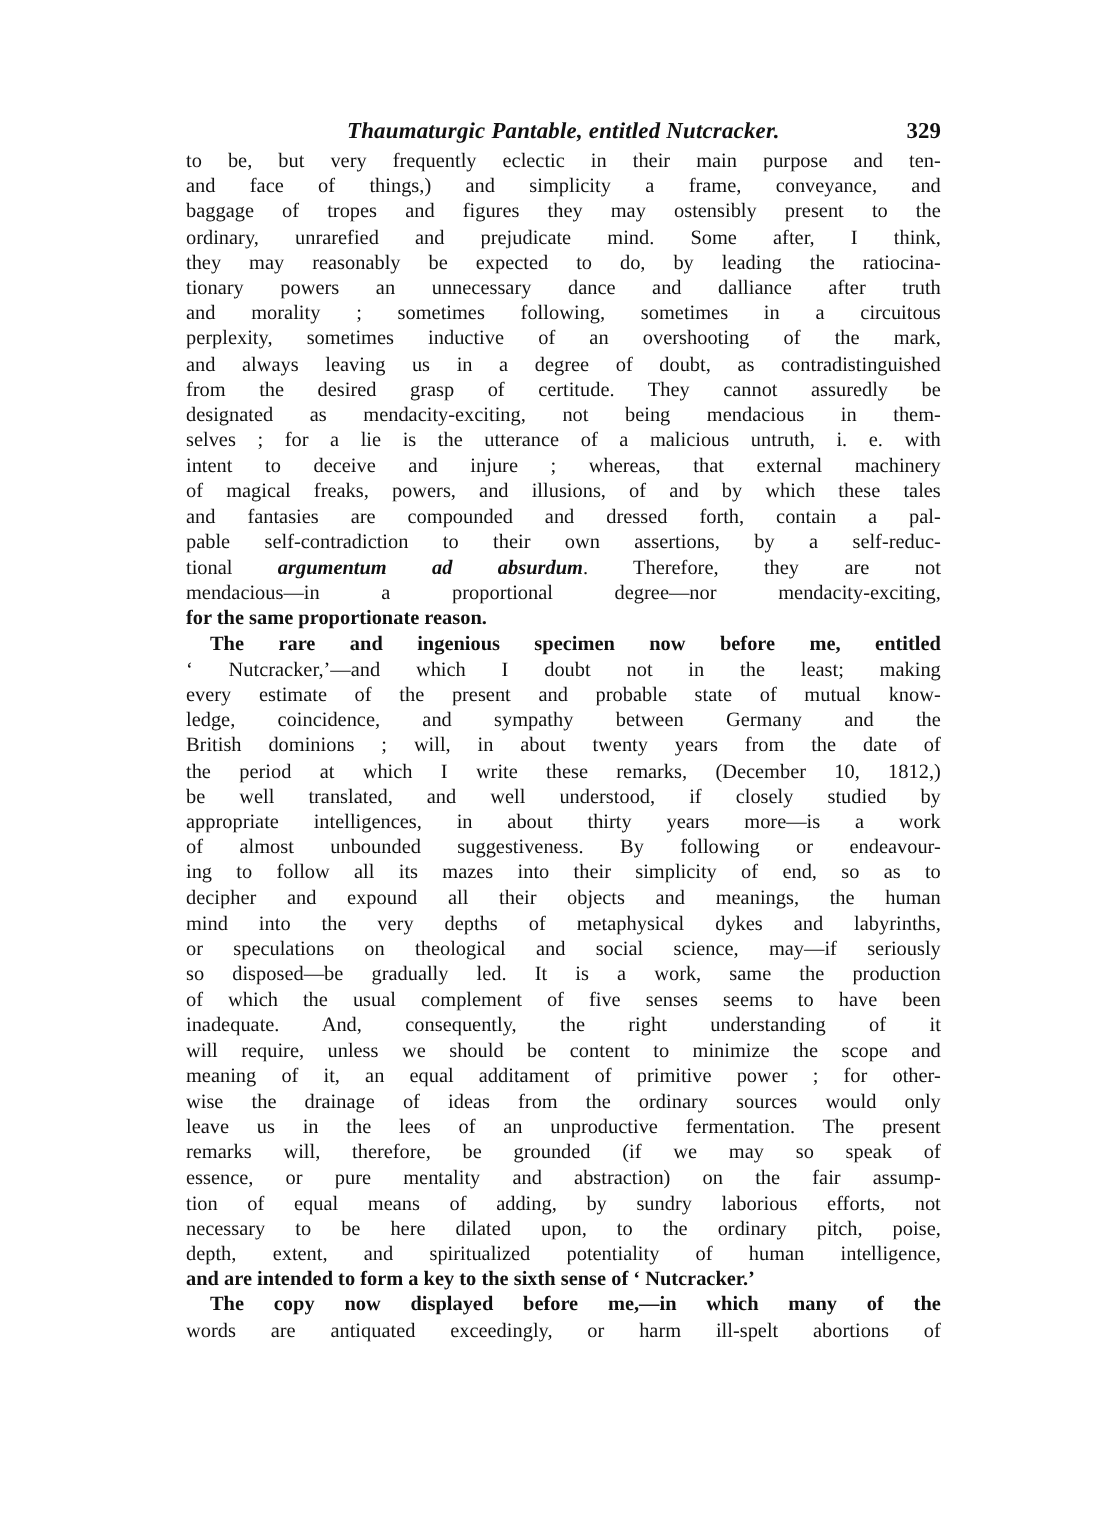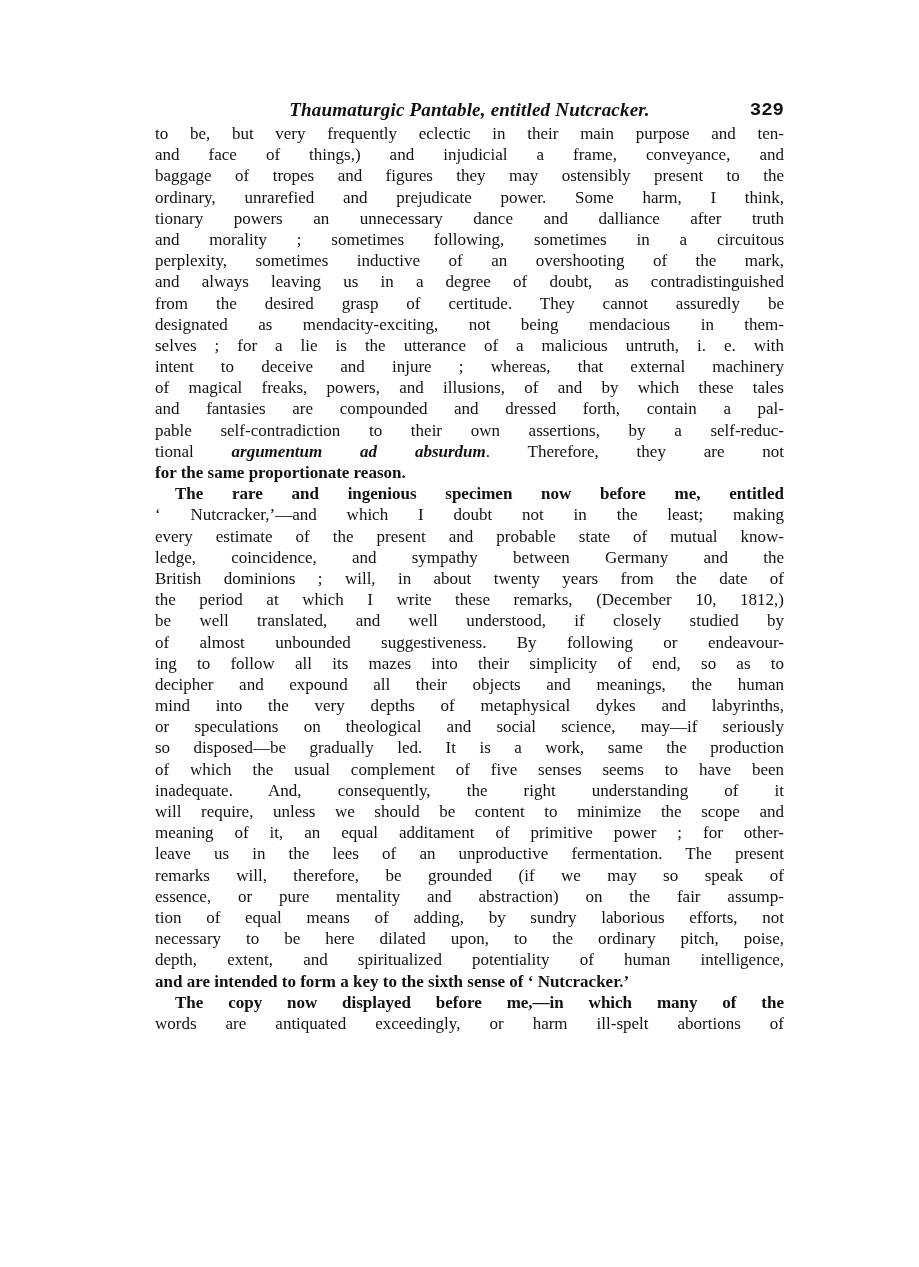--- a/index.html
+++ b/index.html
@@ -35,21 +35,20 @@
       font-style: italic;
       font-weight: bold;
       letter-spacing: 0.2px;
     }
     .page-number {
       position: absolute;
       right: 0;
       top: 0;
       font-weight: bold;
       font-size: 19px;
-      font-family: Liberation Mono, monospace;
     }
     .body-text {
       margin-top: 1px;
       font-size: 17px;
       line-height: 21.2px;
     }
     .line {
       display: block;
       white-space: nowrap;
       text-align: justify;
@@ -71,55 +70,59 @@
 <body>
 
 <div class="page">
   <div class="running-head">
     <span class="running-title">Thaumaturgic Pantable, entitled Nutcracker.</span>
     <span class="page-number">329</span>
   </div>
   <div class="body-text" id="body-text">
       <div>
         <span class="line">to be, but very frequently eclectic in their main purpose and ten-</span>
-        <span class="line">and face of things,) and injudicial a frame, conveyance, and</span>
+        <span class="line">and face of things,) and simplicity a frame, conveyance, and</span>
         <span class="line">baggage of tropes and figures they may ostensibly present to the</span>
-        <span class="line">ordinary, unrarefied and prejudicate power.   Some harm, I think,</span>
+        <span class="line">ordinary, unrarefied and prejudicate mind.   Some after, I think,</span>
+        <span class="line">they may reasonably be expected to do, by leading the ratiocina-</span>
         <span class="line">tionary powers an unnecessary dance and dalliance after truth</span>
         <span class="line">and morality ;  sometimes following,  sometimes in a circuitous</span>
         <span class="line">perplexity, sometimes inductive of an overshooting of the mark,</span>
         <span class="line">and always leaving us in a degree of doubt, as contradistinguished</span>
         <span class="line">from the desired grasp of certitude.   They cannot assuredly be</span>
         <span class="line">designated as mendacity-exciting, not being mendacious in them-</span>
         <span class="line">selves ;  for a lie is the utterance of a malicious untruth, i. e. with</span>
         <span class="line">intent to deceive and injure ; whereas, that external machinery</span>
         <span class="line">of magical freaks, powers, and illusions, of and by which these tales</span>
         <span class="line">and fantasies are compounded and dressed forth, contain a pal-</span>
         <span class="line">pable self-contradiction to their own assertions, by a self-reduc-</span>
         <span class="line">tional <span class="em">argumentum ad absurdum</span>.   Therefore, they are not</span>
+        <span class="line">mendacious—in a proportional degree—nor mendacity-exciting,</span>
         <span class="line last">for the same proportionate reason.</span>
       </div>
       <div>
         <span class="line indent">The rare  and ingenious specimen now before me, entitled</span>
         <span class="line">‘ Nutcracker,’—and which I doubt not in the least; making</span>
         <span class="line">every estimate of the present and probable state of mutual know-</span>
         <span class="line">ledge, coincidence, and sympathy between Germany and the</span>
         <span class="line">British dominions ; will, in about twenty years from the date of</span>
         <span class="line">the period at which I write these remarks, (December 10, 1812,)</span>
         <span class="line">be well translated, and well understood, if closely studied by</span>
+        <span class="line">appropriate intelligences, in about thirty years more—is a work</span>
         <span class="line">of almost unbounded suggestiveness.   By following or endeavour-</span>
         <span class="line">ing to follow all its mazes into their simplicity of end, so as to</span>
         <span class="line">decipher and expound all their objects and meanings, the human</span>
         <span class="line">mind into the very depths of metaphysical dykes and labyrinths,</span>
         <span class="line">or speculations on theological and social science, may—if seriously</span>
         <span class="line">so disposed—be gradually led.   It is a work, same the production</span>
         <span class="line">of which the usual complement of five senses seems to have been</span>
         <span class="line">inadequate.   And, consequently, the right understanding of it</span>
         <span class="line">will require, unless we should be content to minimize the scope and</span>
         <span class="line">meaning of it, an equal additament of primitive power ;  for other-</span>
+        <span class="line">wise the drainage of ideas from the ordinary sources would only</span>
         <span class="line">leave us in the lees of an unproductive fermentation.   The present</span>
         <span class="line">remarks will, therefore, be grounded (if we may so speak of</span>
         <span class="line">essence, or pure mentality and abstraction) on the fair assump-</span>
         <span class="line">tion of equal means of adding, by sundry laborious efforts, not</span>
         <span class="line">necessary to be here dilated upon, to the ordinary pitch, poise,</span>
         <span class="line">depth, extent, and spiritualized potentiality of human intelligence,</span>
         <span class="line last">and are intended to form a key to the sixth sense of ‘ Nutcracker.’</span>
       </div>
       <div>
         <span class="line indent">The copy now displayed before me,—in which many of the</span>

